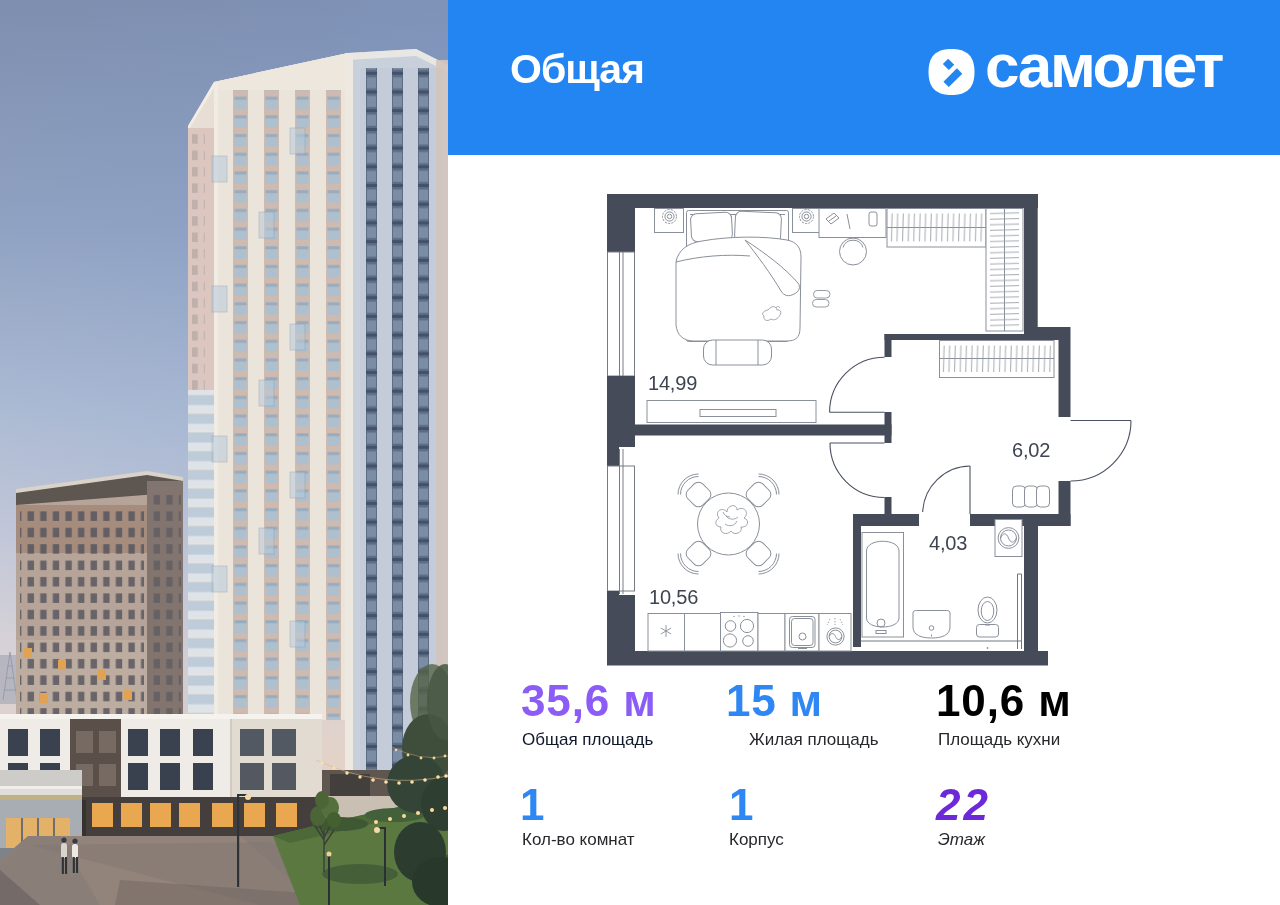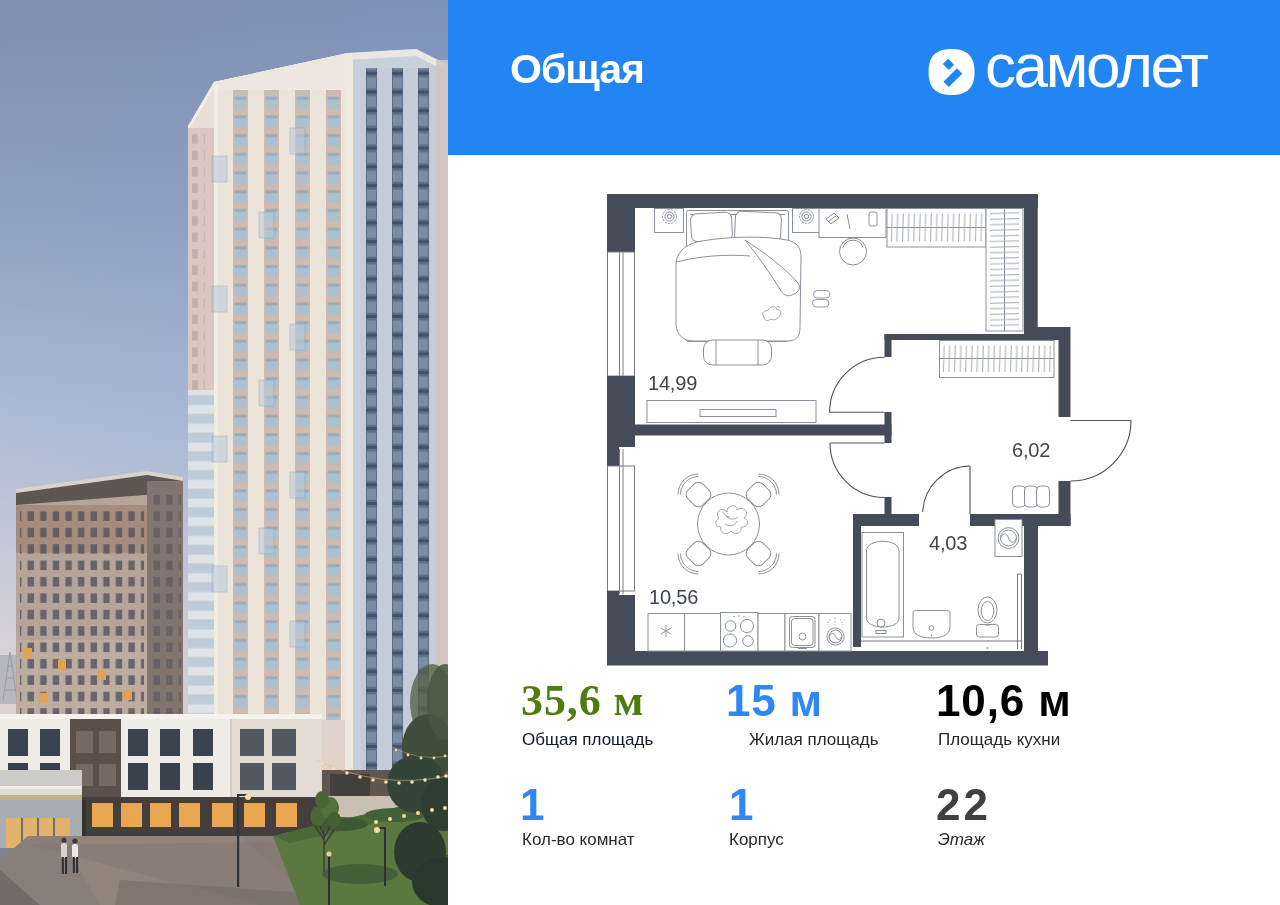--- a/index.html
+++ b/index.html
@@ -281,21 +281,21 @@
 <div class="abs" style="left:920px;top:40px;width:80px;height:70px;">
 <svg width="80" height="70" viewBox="0 0 80 70" xmlns="http://www.w3.org/2000/svg">
   <path d="M31.5 9 C 44 9 54.5 13.5 54.5 32 C54.5 50.5 44 55 31.5 55 C 19 55 8.5 50.5 8.5 32 C8.5 13.5 19 9 31.5 9 Z" fill="#ffffff"></path>
   <g stroke="#2385F2" stroke-width="7.6" fill="none">
     <line x1="25.5" y1="21.4" x2="31.5" y2="27.4"></line>
     <line x1="26.1" y1="44.4" x2="39.6" y2="31.0"></line>
   </g>
 </svg>
 </div>
 
-<div class="abs" style="left:985px;top:35px;color:#fff;font-size:62px;font-weight:normal;line-height:62px;letter-spacing:-2.4px;">самолет</div>
+<div class="abs" style="left:985px;top:35px;color:#fff;font-size:62px;font-weight:bold;line-height:62px;letter-spacing:-2.4px;">самолет</div>
 
 <svg class="abs" style="left:580px;top:185px;" width="570" height="495" viewBox="580 185 570 495" xmlns="http://www.w3.org/2000/svg">
 <defs>
   <pattern id="hV1" width="5.6" height="40" patternUnits="userSpaceOnUse" x="889" y="210.5">
     <path d="M3.1,3 L2.4,31" stroke="#989EA6" stroke-width="0.9" fill="none"></path>
   </pattern>
   <pattern id="hV2" width="5.6" height="40" patternUnits="userSpaceOnUse" x="941" y="343">
     <path d="M3.1,2.5 L2.4,29" stroke="#989EA6" stroke-width="0.9" fill="none"></path>
   </pattern>
   <pattern id="hH1" width="40" height="5.6" patternUnits="userSpaceOnUse" x="988" y="210.5">
@@ -576,35 +576,35 @@
 <text x="648" y="390" font-family="Liberation Sans, sans-serif" font-size="20" letter-spacing="-0.2" fill="#3E4551">14,99</text>
 
 <text x="649" y="604" font-family="Liberation Sans, sans-serif" font-size="20" letter-spacing="-0.2" fill="#3E4551">10,56</text>
 
 <text x="1012" y="457" font-family="Liberation Sans, sans-serif" font-size="20" letter-spacing="-0.2" fill="#3E4551">6,02</text>
 
 <text x="929" y="550" font-family="Liberation Sans, sans-serif" font-size="20" letter-spacing="-0.2" fill="#3E4551">4,03</text>
 </g>
 </svg>
 
-<div class="abs" style="left:521px;top:679px;color:#4d7c0f;font-size:44px;font-weight:bold;line-height:44px;letter-spacing:0.9px;font-family:Liberation Serif, serif;">35,6 м</div>
+<div class="abs" style="left:521px;top:679px;color:#8b5cf6;font-size:44px;font-weight:bold;line-height:44px;letter-spacing:0.9px;">35,6 м</div>
 
 <div class="abs" style="left:522px;top:729px;color:#0f172a;font-size:17px;line-height:21px;">Общая площадь</div>
 
 <div class="abs" style="left:726px;top:679px;color:#2E87F3;font-size:44px;font-weight:bold;line-height:44px;letter-spacing:0.8px;">15 м</div>
 
 <div class="abs" style="left:729px;top:729px;color:#26282B;font-size:17px;line-height:21px;margin-left:20px;">Жилая площадь</div>
 
 <div class="abs" style="left:936px;top:679px;color:#000000;font-size:44px;font-weight:bold;line-height:44px;letter-spacing:0.9px;">10,6 м</div>
 
 <div class="abs" style="left:938px;top:729px;color:#26282B;font-size:17px;line-height:21px;">Площадь кухни</div>
 
 <div class="abs" style="left:520px;top:783px;color:#2E87F3;font-size:44px;font-weight:bold;line-height:44px;">1</div>
 
 <div class="abs" style="left:522px;top:829px;color:#26282B;font-size:17px;line-height:21px;">Кол-во комнат</div>
 
 <div class="abs" style="left:729px;top:783px;color:#2E87F3;font-size:44px;font-weight:bold;line-height:44px;">1</div>
 
 <div class="abs" style="left:729px;top:829px;color:#26282B;font-size:17px;line-height:21px;">Корпус</div>
 
-<div class="abs" style="left:936px;top:783px;color:#404040;font-size:44px;font-weight:bold;line-height:44px;letter-spacing:3px;">22</div>
+<div class="abs" style="left:936px;top:783px;color:#6d28d9;font-size:44px;font-weight:bold;line-height:44px;letter-spacing:3px;font-style:italic;">22</div>
 
 <div class="abs" style="left:938px;top:829px;color:#26282B;font-size:17px;line-height:21px;font-style:italic;">Этаж</div>
 
 </body></html>

